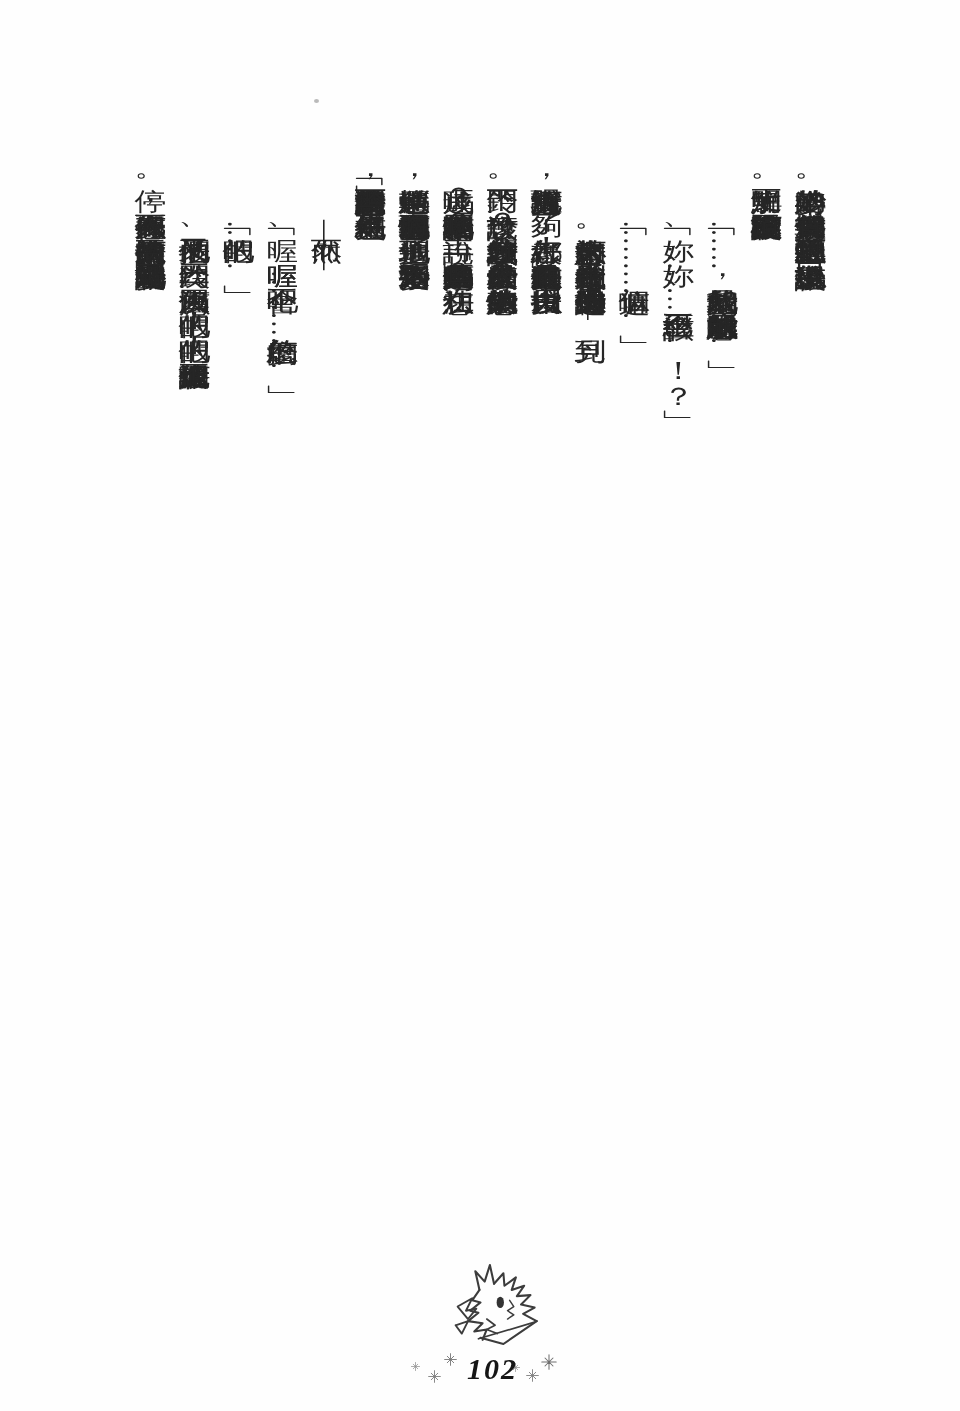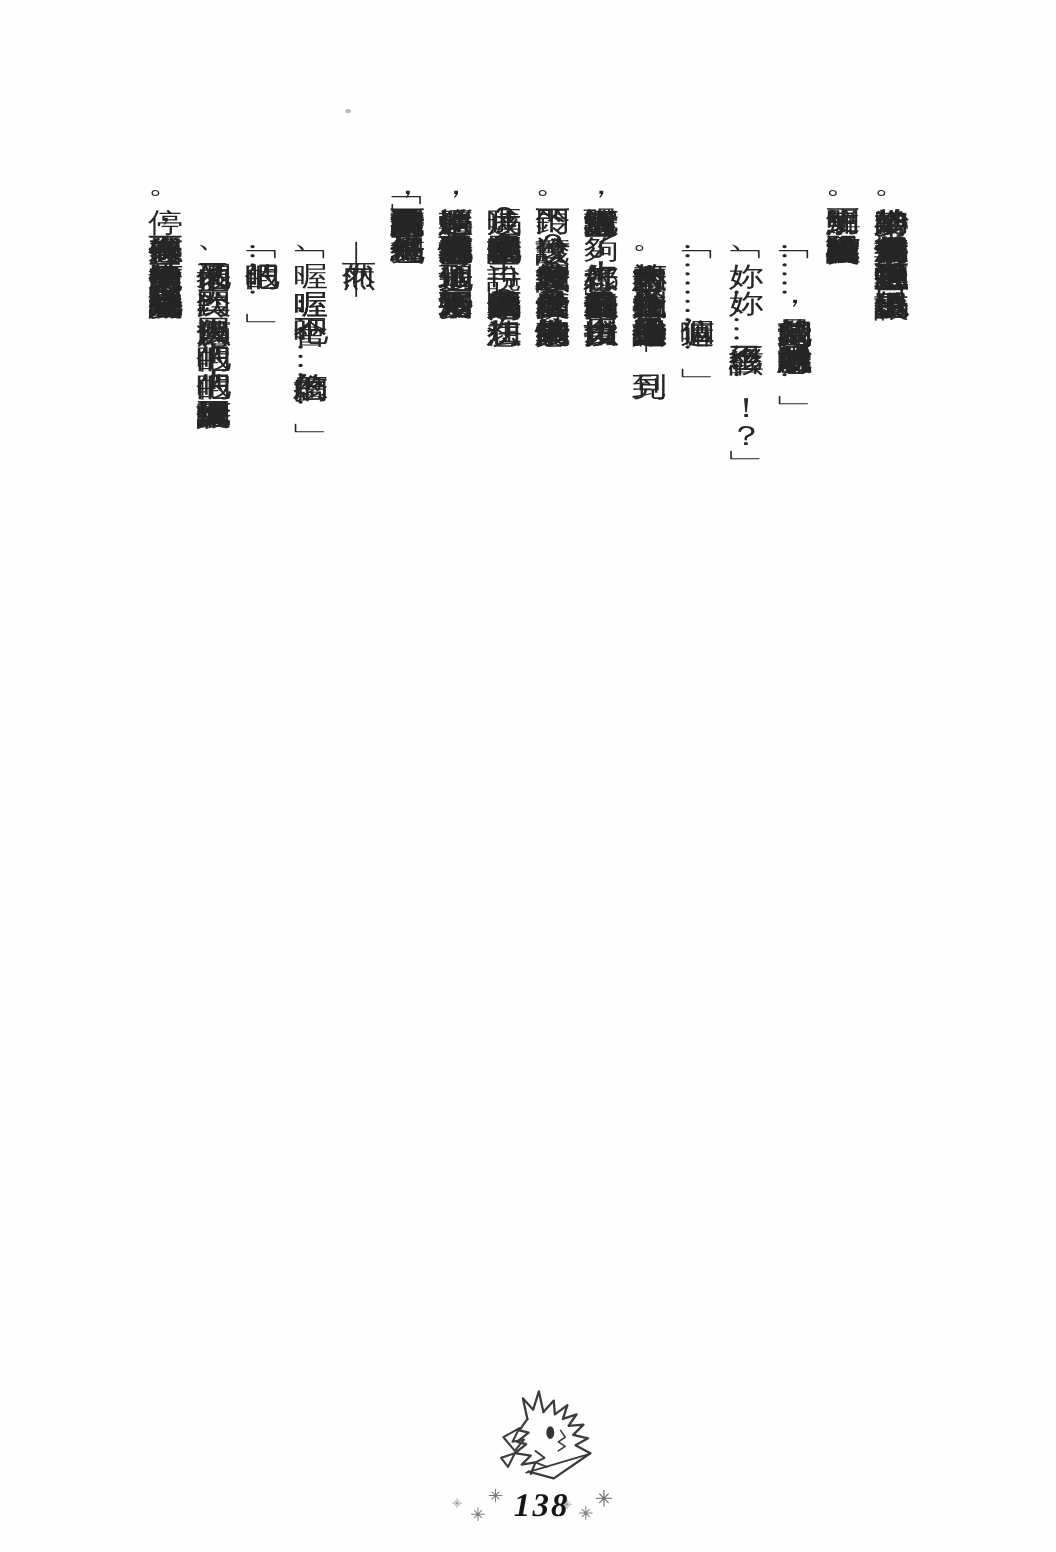--- a/index.html
+++ b/index.html
@@ -135,15 +135,15 @@
     <svg width="13" height="13" viewBox="0 0 20 20">
         <path d="M10 1V19M1 10H19M5 5L15 15M15 5L5 15" stroke="#7e7e7e" stroke-width="1.4" stroke-linecap="round"></path>
       </svg>
   </div>
   <div class="sparkle" style="left:541px; top:1354px;">
     <svg width="16" height="16" viewBox="0 0 20 20">
         <path d="M10 1V19M1 10H19M5 5L15 15M15 5L5 15" stroke="#6f6f6f" stroke-width="1.3" stroke-linecap="round"></path>
       </svg>
   </div>
 
-  <div class="page-number">138</div>
+  <div class="page-number">102</div>
 
 </div>
 
 </body></html>

